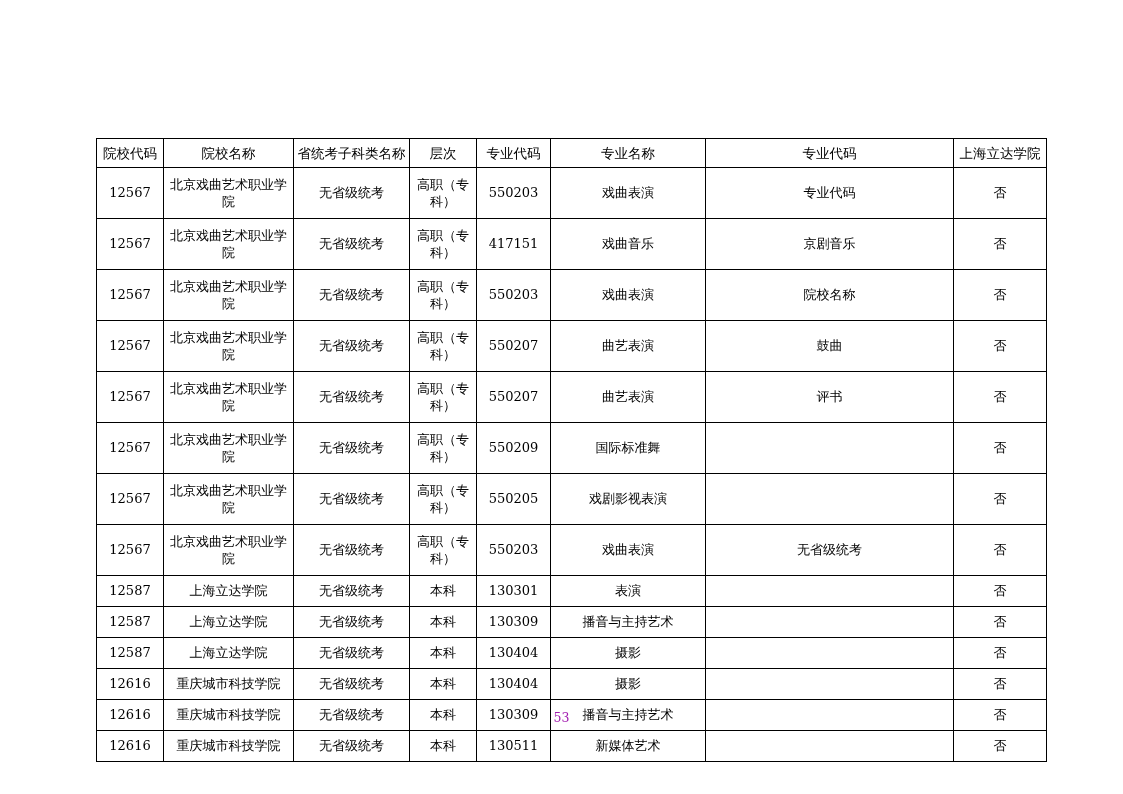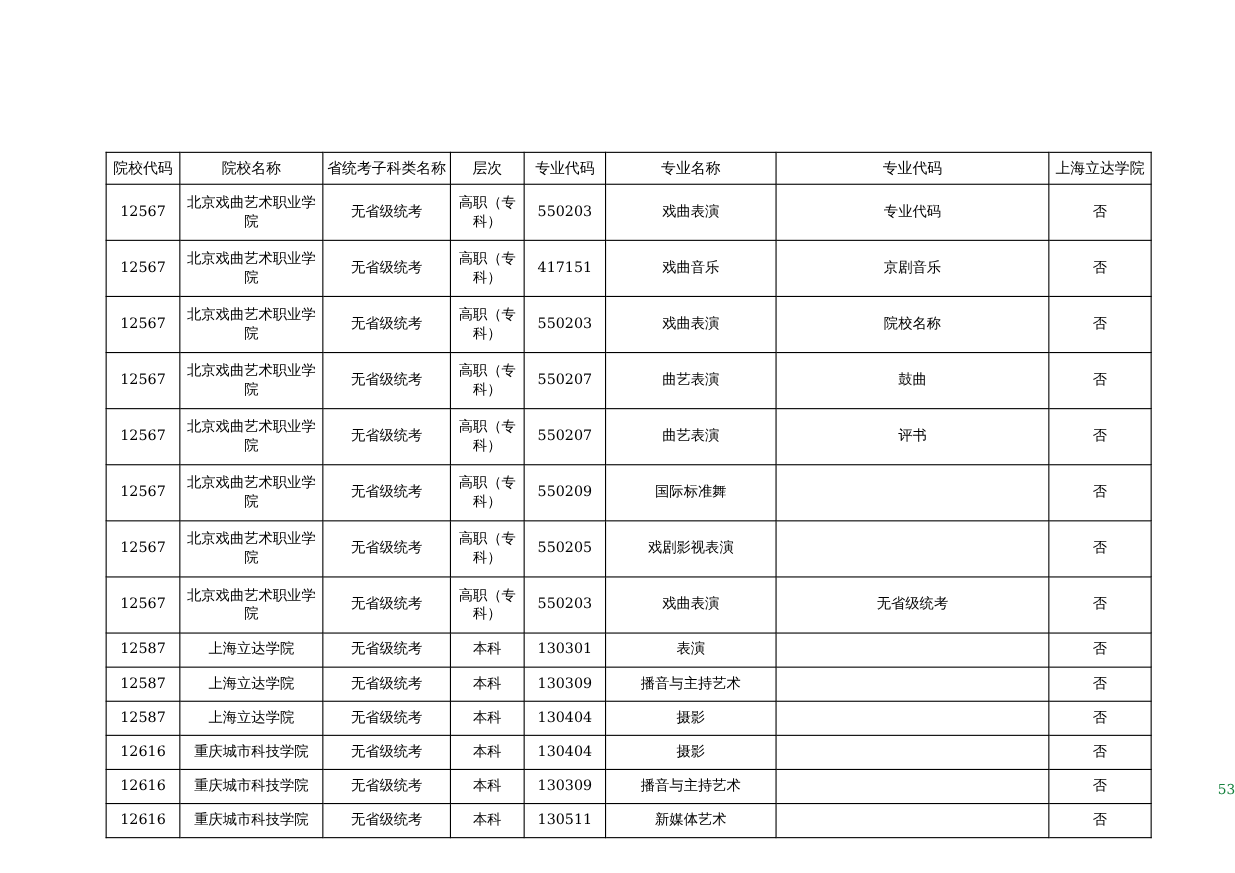--- a/index.html
+++ b/index.html
@@ -59,24 +59,24 @@
   .tall td { height: 44px; }
   .short td { height: 24px; }
 
   .two-line { line-height: 1.25; }
 
   .page-number {
     position: absolute;
     left: 0;
     top: 710px;
     width: 1123px;
-    text-align: right;
+    text-align: center;
     font-size: 12.5px;
     font-family: "DejaVu Serif", "Liberation Serif", serif;
-    color: #15803d;
+    color: #a21caf;
   }
 </style>
 </head>
 <body>
 
 <div class="page">
 
   <div class="table-wrap">
     <table class="doc-table">
       <colgroup>

